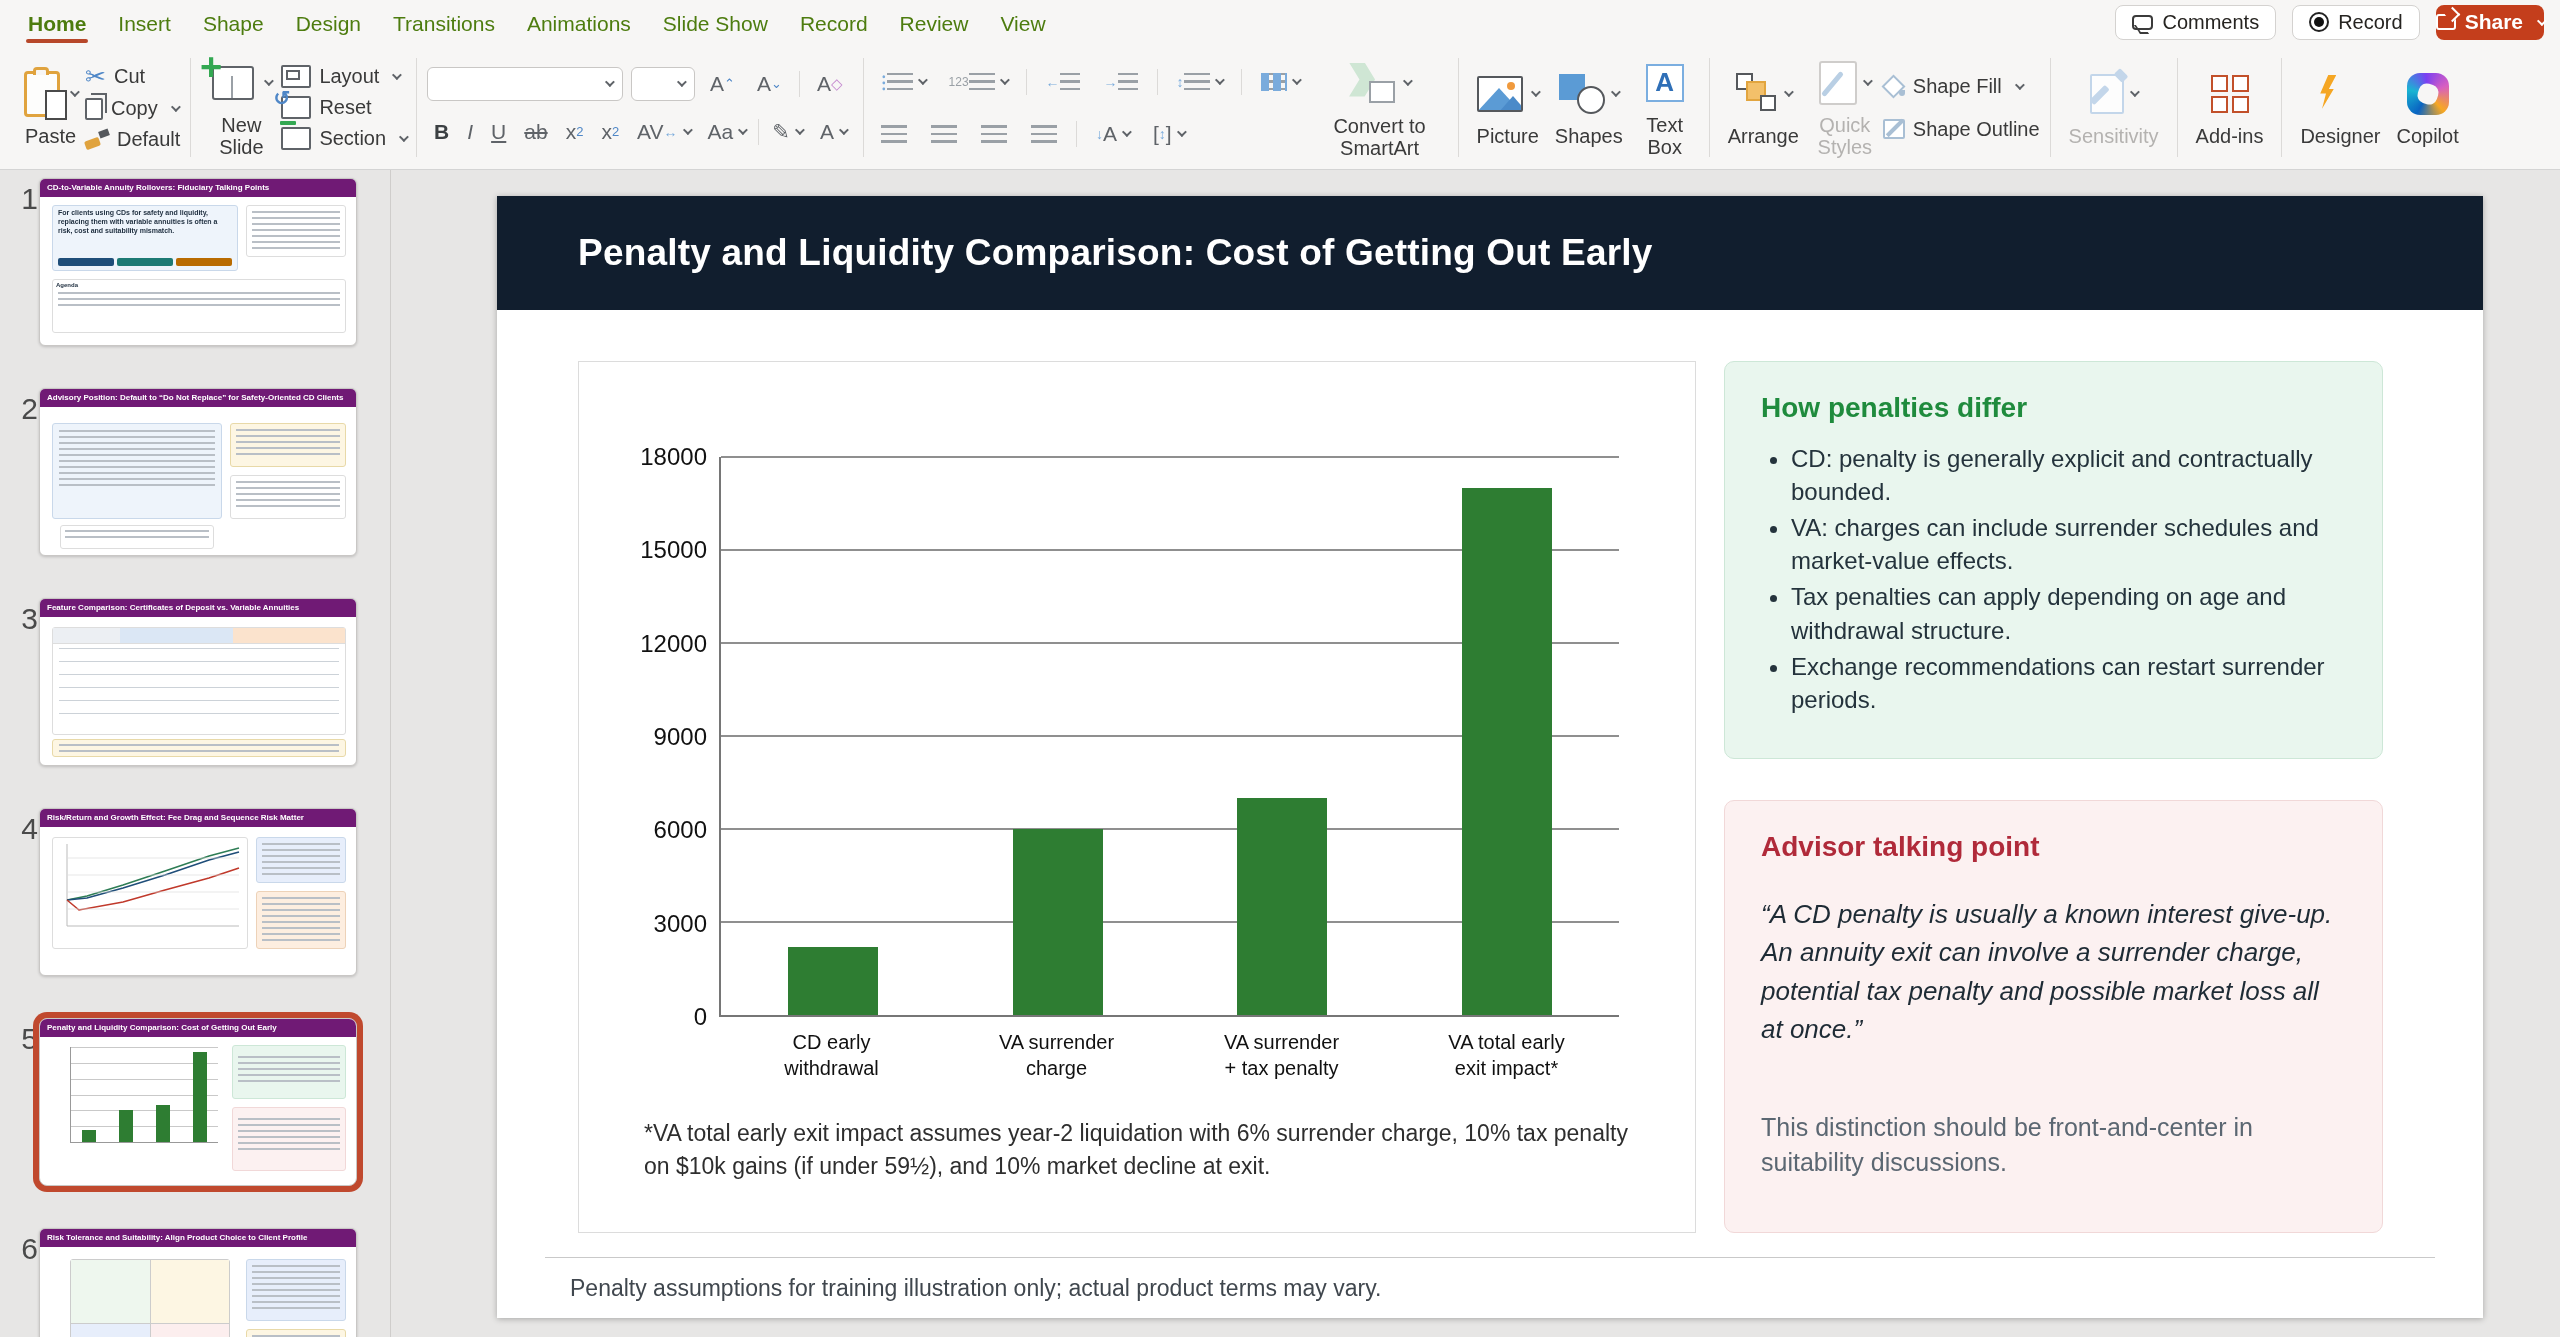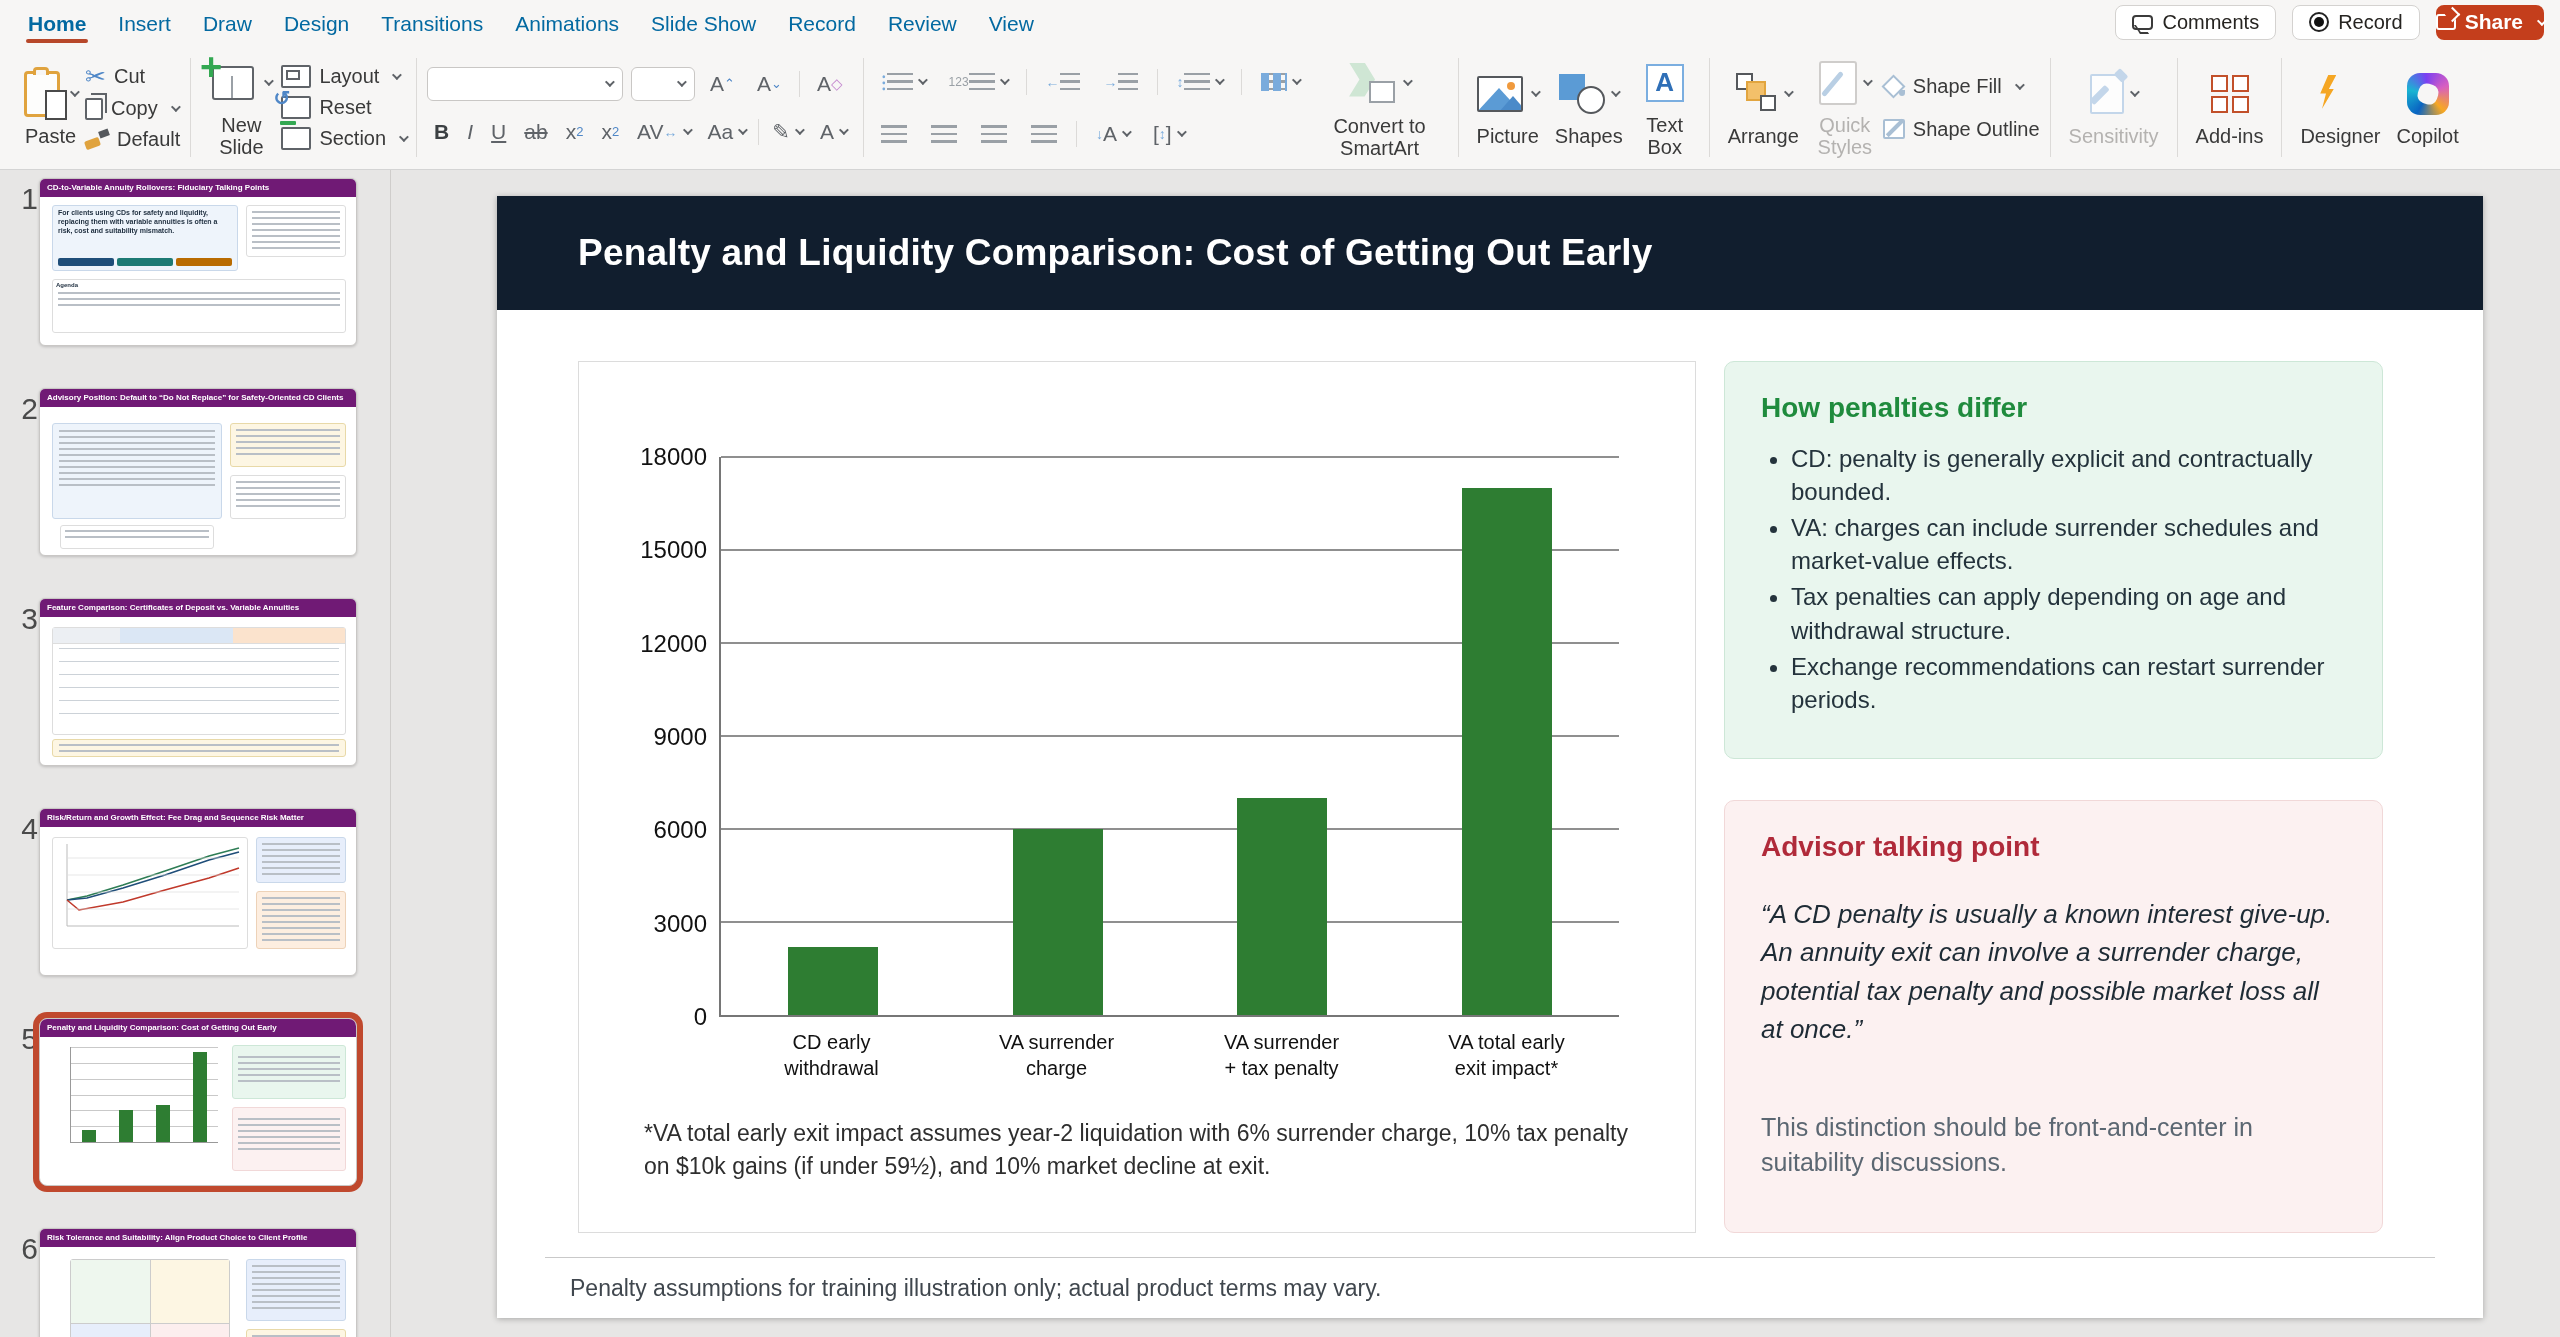--- a/index.html
+++ b/index.html
@@ -2,21 +2,21 @@
 <html><head>
 <meta charset="utf-8">
 <style>
   * { margin:0; padding:0; box-sizing:border-box; }
   html,body { width:2560px; height:1337px; overflow:hidden; background:#e8e8e8;
               font-family:"Liberation Sans", sans-serif; }
   .app { position:relative; width:2560px; height:1337px; }
 
   
   .menubar { height:44px; background:#f7f6f5; display:flex; align-items:center; padding:0 16px 0 12px; }
-  .tab { font-size:21px; color:#0369a1; padding:9px 16px 6px; position:relative; cursor:default; white-space:nowrap; }
+  .tab { font-size:21px; color:#4d7c0f; padding:9px 16px 6px; position:relative; cursor:default; white-space:nowrap; }
   .tab.active { font-weight:bold; }
   .tab.active::after { content:""; position:absolute; left:14px; right:14px; bottom:-1px; height:4px; background:#b7472a; border-radius:2px; }
   .top-right { margin-left:auto; display:flex; align-items:center; gap:16px; }
   .pill-btn { display:flex; align-items:center; gap:9px; background:#fff; border:1px solid #d4d2d0; border-radius:8px;
               height:35px; padding:0 16px; font-size:20px; color:#262421; }
   .share-btn { display:flex; align-items:center; gap:9px; background:#c43e1c; border-radius:8px; height:35px; padding:0 0;
                font-size:21px; color:#fff; font-weight:bold; }
   .ic-bubble { width:21px; height:15px; border:2px solid #3b3b3b; border-radius:4px; position:relative; }
   .ic-bubble::after { content:""; position:absolute; left:3px; bottom:-6px; width:7px; height:7px; background:#f7f6f5;
                       border-left:2px solid #3b3b3b; border-bottom:2px solid #3b3b3b; transform:skewX(35deg); background:transparent; }
@@ -153,21 +153,21 @@
   .mini-chart .bar { width:14px; }
 </style>
 </head>
 <body>
 
 <div class="app">
 
   <div class="menubar">
     <div class="tab active">Home</div>
     <div class="tab">Insert</div>
-    <div class="tab">Draw</div>
+    <div class="tab">Shape</div>
     <div class="tab">Design</div>
     <div class="tab">Transitions</div>
     <div class="tab">Animations</div>
     <div class="tab">Slide Show</div>
     <div class="tab">Record</div>
     <div class="tab">Review</div>
     <div class="tab">View</div>
     <div class="top-right">
       <div class="pill-btn">
         <span class="ic-bubble"></span>

